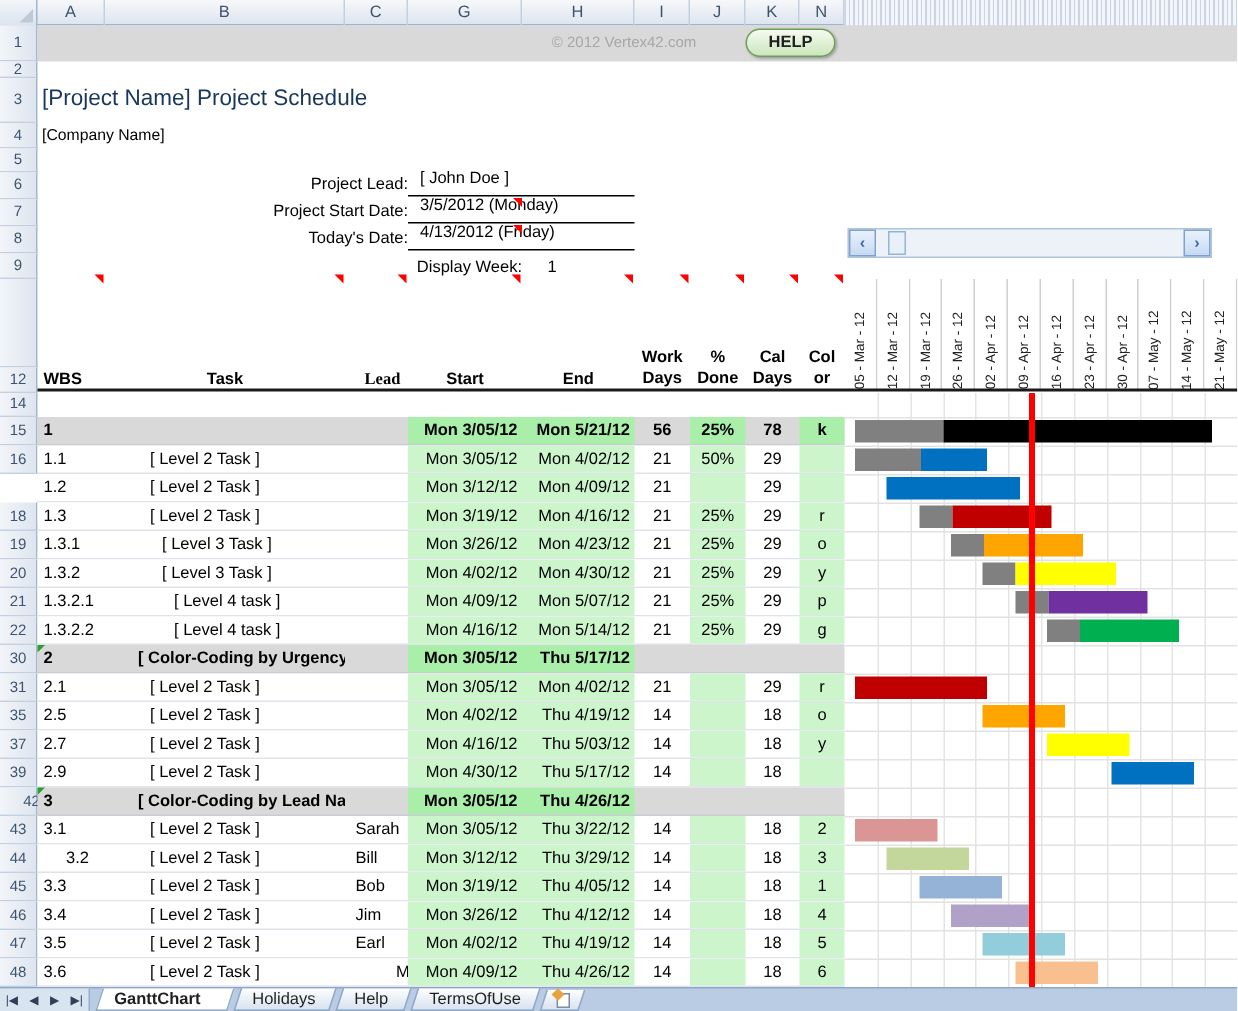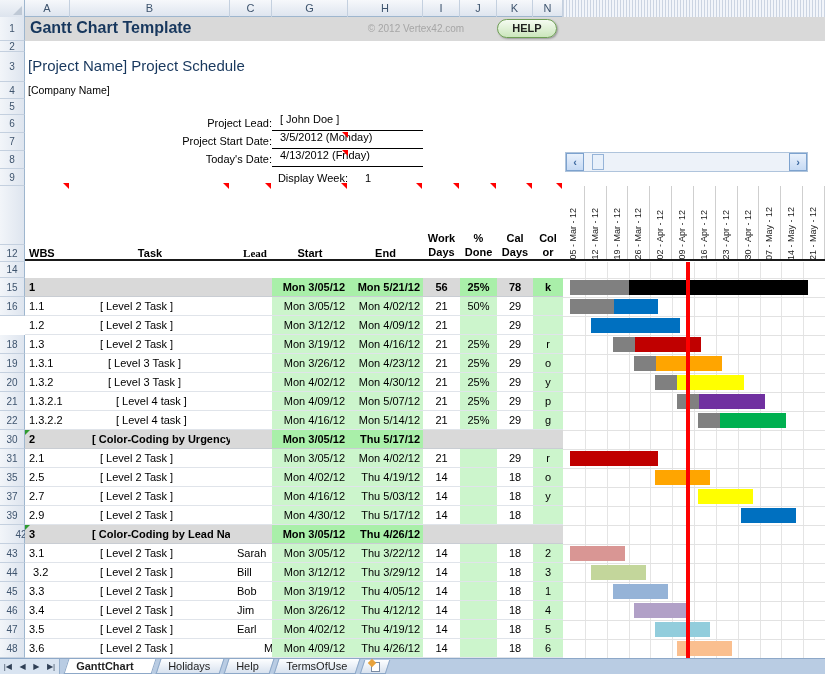--- a/index.html
+++ b/index.html
@@ -141,21 +141,20 @@
       <div class="rowcell" style="top: 525px; height: 19px; padding-left: 18px;">42</div>
       <div class="rowcell" style="top: 544px; height: 19px;">43</div>
       <div class="rowcell" style="top: 563px; height: 19px;">44</div>
       <div class="rowcell" style="top: 582px; height: 19px;">45</div>
       <div class="rowcell" style="top: 601px; height: 19px;">46</div>
       <div class="rowcell" style="top: 620px; height: 19px;">47</div>
       <div class="rowcell" style="top: 639px; height: 19px;">48</div>
     </div>
 
   <div class="titleband"></div>
-  <div class="apptitle">Gantt Chart Template</div>
   <div class="copyright">© 2012 Vertex42.com</div>
   <div class="helpbtn">HELP</div>
 
   <div class="projtitle">[Project Name] Project Schedule</div>
   <div class="company">[Company Name]</div>
 
   <div class="ilabel" style="left:92px;top:117px;width:180px;">Project Lead:</div>
   <div class="ivalue" style="left:272px;top:113px;width:151px;height:18px;">[ John Doe ]</div>
   <div class="ilabel" style="left:92px;top:135px;width:180px;">Project Start Date:</div>
   <div class="ivalue" style="left:272px;top:131px;width:151px;height:18px;">3/5/2012 (Monday)</div>
@@ -381,21 +380,21 @@
         <div class="cell" style="left: 75px; width: 130px;">[ Level 2 Task ]</div>
         <div class="cell" style="left: 212px; width: 36px;">Sarah</div>
         <div class="cell r" style="left: 247px; width: 76px; background: rgb(204, 245, 204); padding-right: 3px;">Mon 3/05/12</div>
         <div class="cell r" style="left: 323px; width: 75px; background: rgb(204, 245, 204); padding-right: 3px;">Thu 3/22/12</div>
         <div class="cell c" style="left: 398px; width: 37px;">14</div>
         <div class="cell c" style="left: 435px; width: 37px; background: rgb(204, 245, 204);"></div>
         <div class="cell c" style="left: 472px; width: 36px;">18</div>
         <div class="cell c" style="left: 508px; width: 30px; background: rgb(204, 245, 204);">2</div>
       </div>
       <div class="drow" style="top: 563px;">
-        <div class="cell" style="left: 8px; width: 41px;">3.2</div>
+        <div class="cell" style="left: 19px; width: 41px;">3.2</div>
         <div class="cell" style="left: 75px; width: 130px;">[ Level 2 Task ]</div>
         <div class="cell" style="left: 212px; width: 36px;">Bill</div>
         <div class="cell r" style="left: 247px; width: 76px; background: rgb(204, 245, 204); padding-right: 3px;">Mon 3/12/12</div>
         <div class="cell r" style="left: 323px; width: 75px; background: rgb(204, 245, 204); padding-right: 3px;">Thu 3/29/12</div>
         <div class="cell c" style="left: 398px; width: 37px;">14</div>
         <div class="cell c" style="left: 435px; width: 37px; background: rgb(204, 245, 204);"></div>
         <div class="cell c" style="left: 472px; width: 36px;">18</div>
         <div class="cell c" style="left: 508px; width: 30px; background: rgb(204, 245, 204);">3</div>
       </div>
       <div class="drow" style="top: 582px;">

